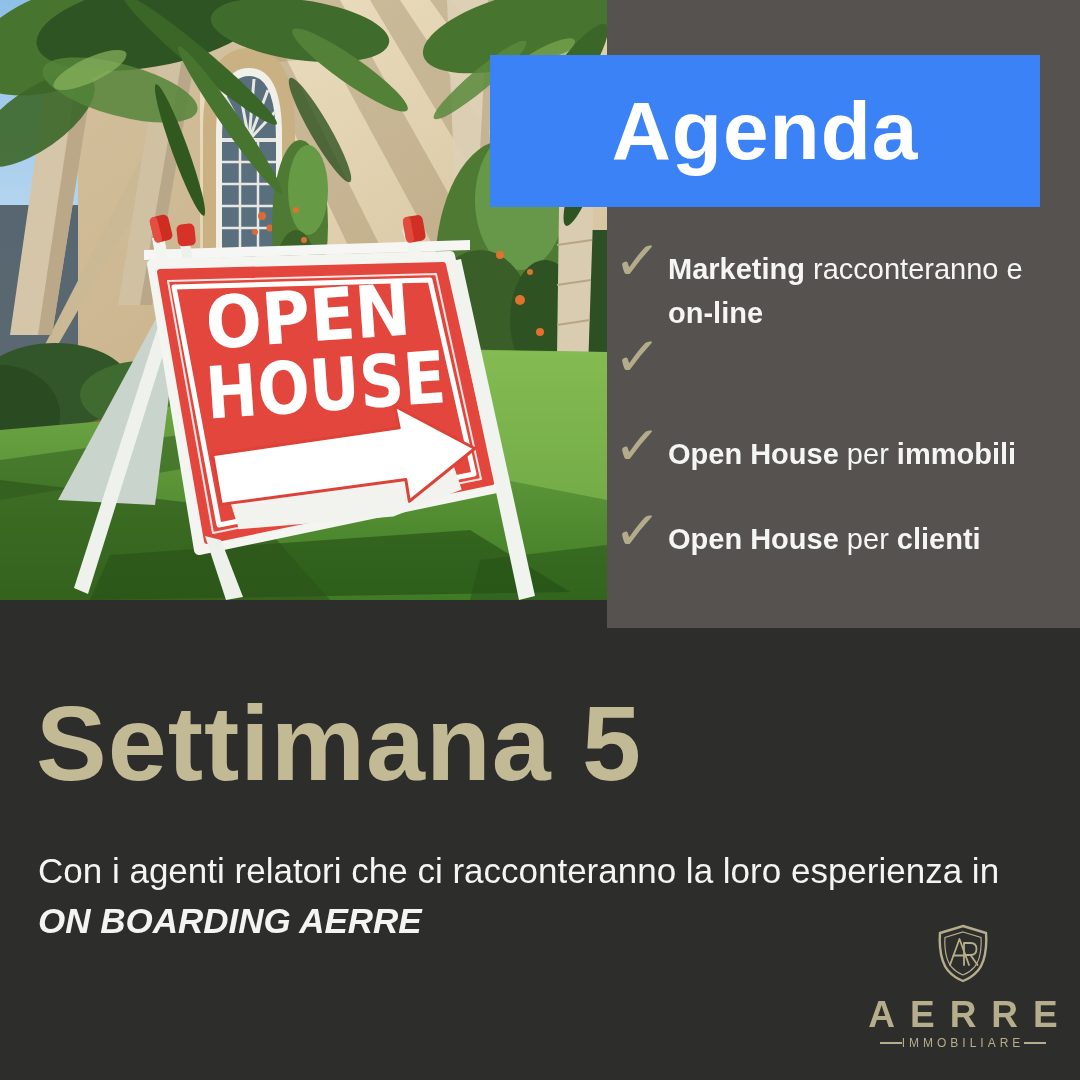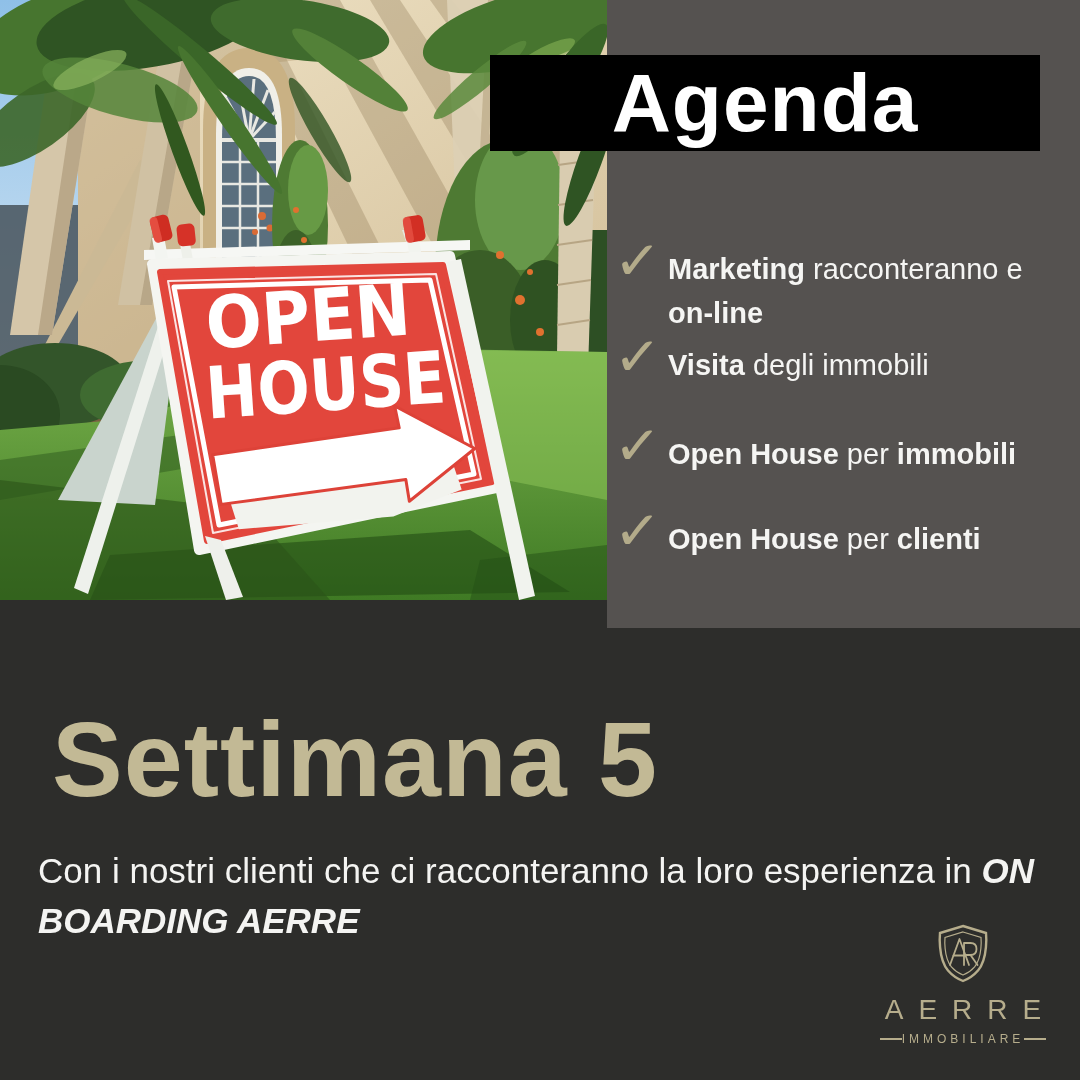--- a/index.html
+++ b/index.html
@@ -13,22 +13,22 @@
     position:absolute;left:0;top:0;width:607px;height:600px;overflow:hidden;
   }
   .photo svg{display:block;width:607px;height:600px;}
   
   .agenda-panel{
     position:absolute;left:607px;top:0;width:473px;height:628px;
     background:#555250;
   }
   
   .agenda-band{
-    position:absolute;left:490px;top:55px;width:550px;height:96px;
-    background:#000000;display:flex;align-items:center;justify-content:center;
+    position:absolute;left:490px;top:55px;width:550px;height:152px;
+    background:#3b82f6;display:flex;align-items:center;justify-content:center;
     z-index:5;
   }
   .agenda-band h2{
     margin:0;font-size:82px;font-weight:700;color:#ffffff;letter-spacing:1px;
   }
   
   .agenda-list{position:absolute;left:613px;top:0;width:440px;z-index:4;}
   .agenda-item{
     position:absolute;left:0;display:flex;align-items:flex-start;
   }
@@ -42,44 +42,44 @@
     font-size:56px;line-height:1;color:#b3ab8a;
     margin-top:-14px;transform:rotate(3deg);
   }
   .item-text{
     width:372px;margin-left:6px;
     font-size:29px;line-height:44px;color:#f5f5f3;font-weight:400;
   }
   .item-text .b{font-weight:700;}
   
   .week-title{
-    position:absolute;left:36px;top:683px;margin:16px;
+    position:absolute;left:36px;top:683px;margin:0;
     font-size:106px;font-weight:700;color:#c2b995;letter-spacing:1px;
     z-index:2;
   }
   .week-desc{
     position:absolute;left:38px;top:846px;width:1005px;margin:0;
     font-size:35px;line-height:50px;color:#f4f4f2;font-weight:400;
     z-index:2;
   }
   .week-desc .b{font-weight:700;}
   .week-desc .i{font-style:italic;}
   
   .logo{
     position:absolute;left:873px;top:924px;width:180px;
     display:flex;flex-direction:column;align-items:center;z-index:2;
     color:#b6ad8c;
   }
   .logo-shield{width:56px;height:60px;}
   .logo-name{
-    margin-top:10px;font-size:28px;font-weight:400;color:#b6ad8c;
+    margin-top:10px;font-size:37px;font-weight:700;color:#b6ad8c;
     letter-spacing:15px;text-indent:15px;white-space:nowrap;
   }
   .logo-tagline-row{
-    margin-top:6px;display:flex;align-items:center;white-space:nowrap;
+    display:flex;align-items:center;white-space:nowrap;
   }
   .logo-tagline-row .dash{width:22px;height:2px;background:#b6ad8c;}
   .logo-tagline{
     font-size:12px;letter-spacing:4px;color:#b6ad8c;font-weight:400;
   }
 </style>
 </head>
 <body>
 
 <div class="photo">
@@ -275,34 +275,33 @@
   <h2>Agenda</h2>
 </div>
 
 <div class="agenda-list" id="agenda-list">
     <div class="agenda-item">
       <span class="check">✓</span>
       <div class="item-text"><span class="b">Marketing</span><span> racconteranno e </span><span class="b">on-line</span></div>
     </div>
     <div class="agenda-item">
       <span class="check">✓</span>
-      <div class="item-text"><span class="b">Visita</span><span> degli immobili</span></div>
     </div>
     <div class="agenda-item">
       <span class="check">✓</span>
       <div class="item-text"><span class="b">Open House</span><span> per </span><span class="b">immobili</span></div>
     </div>
     <div class="agenda-item">
       <span class="check">✓</span>
       <div class="item-text"><span class="b">Open House</span><span> per </span><span class="b">clienti</span></div>
     </div>
   </div>
 
 <h1 class="week-title">Settimana 5</h1>
-<p class="week-desc" id="week-desc"><span>Con i nostri clienti che ci racconteranno la loro esperienza in </span><span class="b i">ON BOARDING AERRE</span></p>
+<p class="week-desc" id="week-desc"><span>Con i agenti relatori che ci racconteranno la loro esperienza in </span><span class="b i">ON BOARDING AERRE</span></p>
 
 <div class="logo">
   <svg class="logo-shield" viewBox="0 0 54 60">
     <path d="M27,2 L50,9 C50,9 52.5,34 42,46.5 C36,53.5 27,57 27,57 C27,57 18,53.5 12,46.5 C1.5,34 4,9 4,9 Z" fill="none" stroke="#b6ad8c" stroke-width="2.4"></path>
     <path d="M27,8 L45,13.5 C45,13.5 46.8,33 38.6,42.8 C34,48.2 27,51 27,51 C27,51 20,48.2 15.4,42.8 C7.2,33 9,13.5 9,13.5 Z" fill="none" stroke="#b6ad8c" stroke-width="1.2"></path>
     <g fill="none" stroke="#b6ad8c" stroke-width="1.8" stroke-linecap="round" stroke-linejoin="round">
       <path d="M14,41 L23.5,15 L33,41"></path>
       <path d="M17.5,31.5 L29.5,31.5"></path>
       <path d="M28,41 V19 H34.5 Q40.5,19 40.5,25 Q40.5,31 34.5,31 H28"></path>
       <path d="M34.5,31 L41.5,41"></path>

